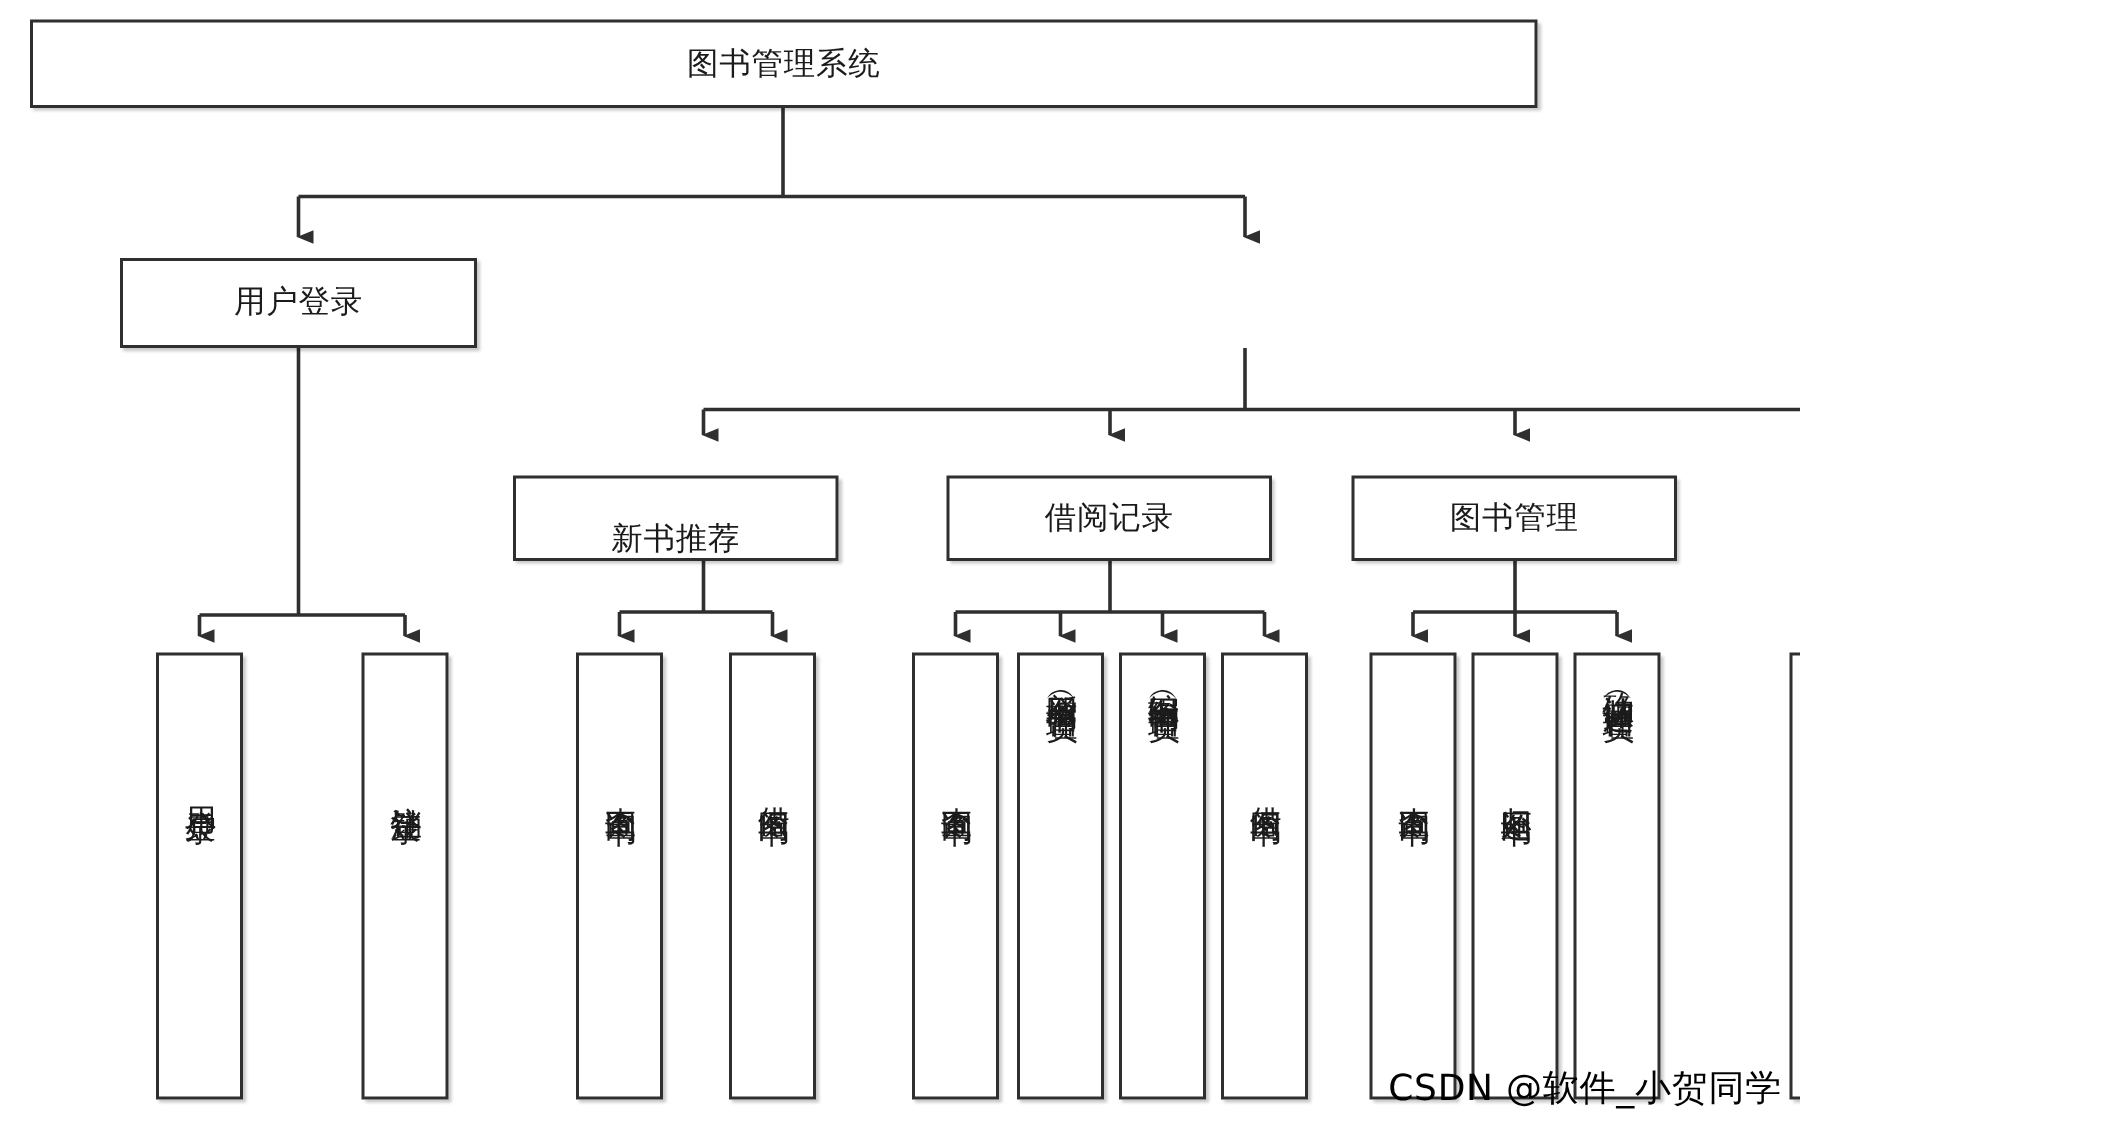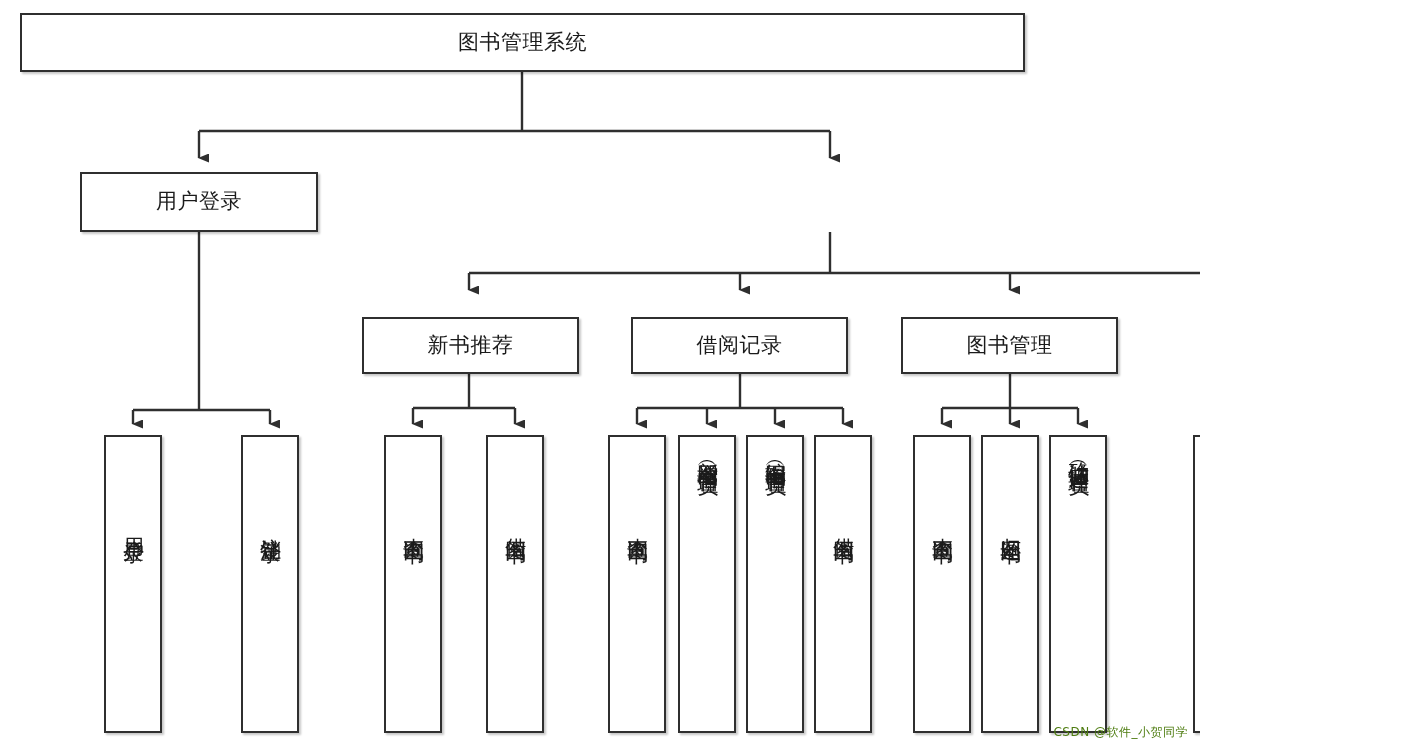--- a/index.html
+++ b/index.html
@@ -61,22 +61,22 @@
   .node.leaf.mid2 .label {
     margin-top: 56px;
   }
   .node.leaf.topal .label {
     margin-top: 2px;
   }
   .watermark {
     position: absolute;
     right: 12px;
     bottom: 6px;
-    font-size: 12px;
-    color: #4d7c0f;
+    font-size: 24px;
+    color: #000000;
     white-space: nowrap;
     letter-spacing: 0.5px;
   }
 </style>
 </head>
 <body>
 
 <div id="canvas">
 
   <svg class="edges" viewBox="0 0 1405 747">
@@ -131,21 +131,21 @@
 
   <div class="node" style="left:20px; top:13px; width:1005px; height:59px;">
     <span class="label">图书管理系统</span>
   </div>
 
   <div class="node" style="left:80px; top:172px; width:238px; height:60px;">
     <span class="label">用户登录</span>
   </div>
 
 
-  <div class="node" style="left:362px; top:317px; width:217px; height:57px;">
+  <div class="node" style="left:342px; top:317px; width:217px; height:57px;align-items:flex-end;">
     <span class="label">新书推荐</span>
   </div>
 
   <div class="node" style="left:631px; top:317px; width:217px; height:57px;">
     <span class="label">借阅记录</span>
   </div>
 
   <div class="node" style="left:901px; top:317px; width:217px; height:57px;">
     <span class="label">图书管理</span>
   </div>

